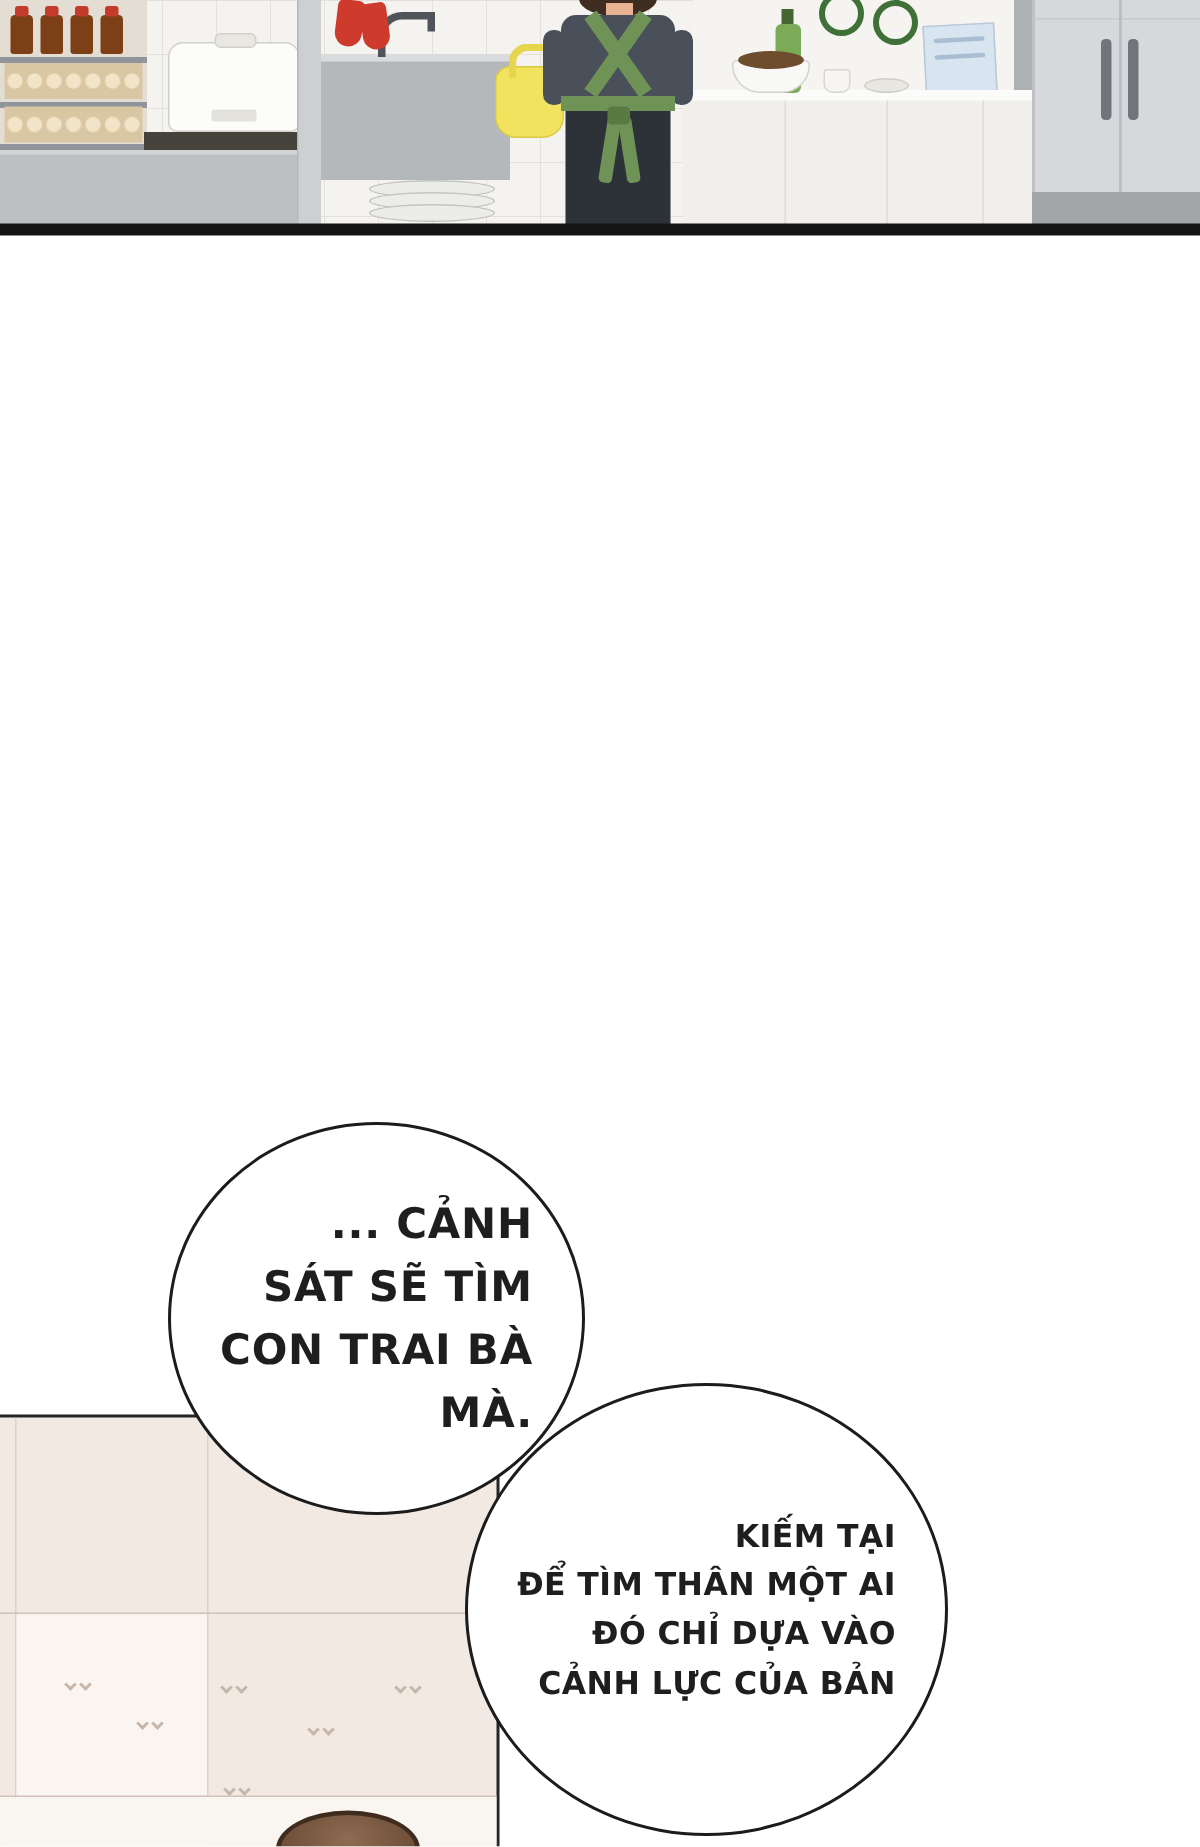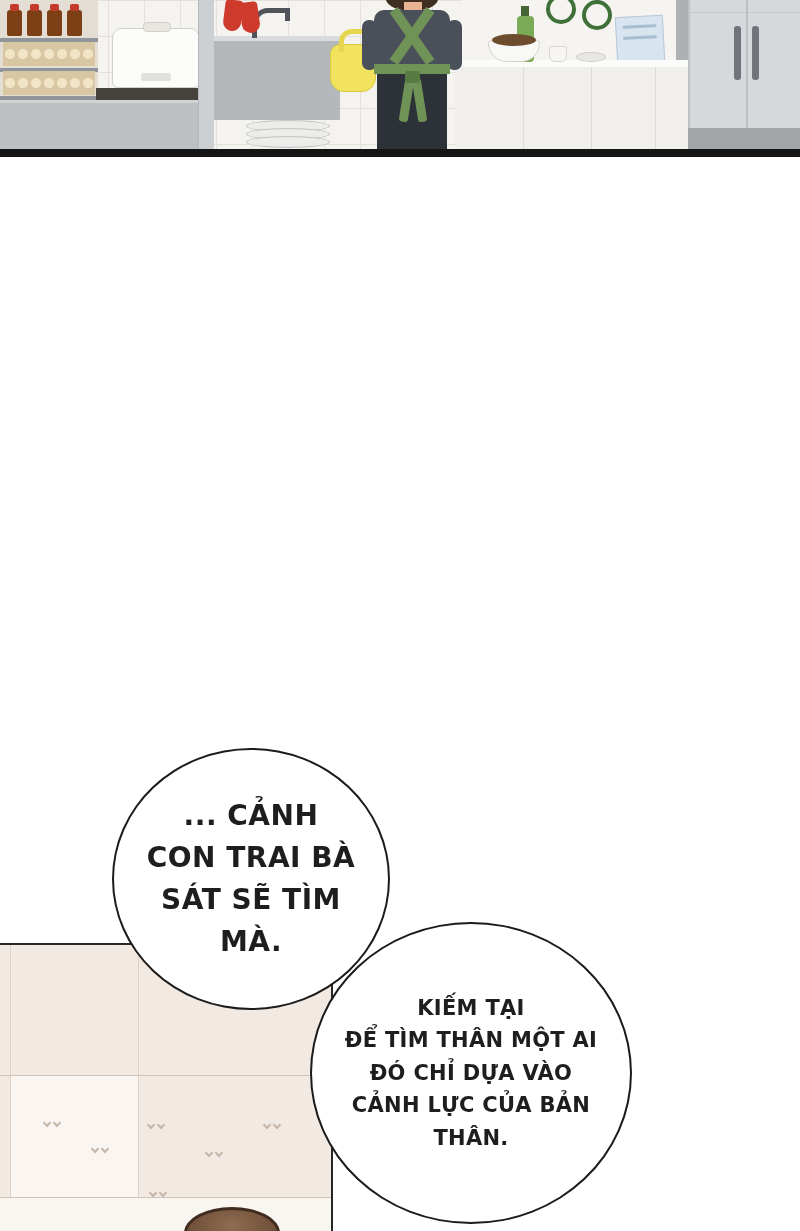--- a/index.html
+++ b/index.html
@@ -130,21 +130,21 @@
     background:radial-gradient(ellipse at 50% 35%, #8f6b52 0%, #6e4f38 70%);
     border:3px solid #3f2c1e; border-radius:50%; }
 
   
   .bubble { background:#ffffff; border:2px solid #1c1c1c; border-radius:50%;
             display:flex; align-items:center; justify-content:center; text-align:center; }
   .bubble1 { left:112px; top:748px; width:278px; height:262px; z-index:10; }
   .bubble2 { left:310px; top:922px; width:322px; height:302px; z-index:11; }
   .bubble-text { position:relative !important; color:#1e1e1e; font-weight:700;
                  font-family:"DejaVu Sans", sans-serif; }
-  .bubble-text span { position:relative !important; display:block; white-space:nowrap; }
+  .bubble-text span { position:relative !important; display:block; white-space:nowrap;text-align:right; }
   .t1 { font-size:28px; line-height:1.5; letter-spacing:0.5px; }
   .t2 { font-size:21px; line-height:1.55; letter-spacing:0.3px; }
 </style>
 </head>
 <body>
 
 <div class="page">
 
   <div class="kitchen">
     <div class="tile-wall"></div>
@@ -242,29 +242,28 @@
     <span class="mark m3"><i class="v"></i><i class="v"></i></span>
     <span class="mark m4"><i class="v"></i><i class="v"></i></span>
     <span class="mark m5"><i class="v"></i><i class="v"></i></span>
     <span class="mark m6"><i class="v"></i><i class="v"></i></span>
     <div class="head"></div>
   </div>
 
   <div class="bubble bubble1">
     <div class="bubble-text t1">
       <span>... CẢNH</span>
+      <span>SÁT SẼ TÌM</span>
       <span>CON TRAI BÀ</span>
-      <span>SÁT SẼ TÌM</span>
       <span>MÀ.</span>
     </div>
   </div>
 
   <div class="bubble bubble2">
     <div class="bubble-text t2">
       <span>KIẾM TẠI</span>
       <span>ĐỂ TÌM THÂN MỘT AI</span>
       <span>ĐÓ CHỈ DỰA VÀO</span>
       <span>CẢNH LỰC CỦA BẢN</span>
-      <span>THÂN.</span>
     </div>
   </div>
 
 </div>
 
 </body></html>

